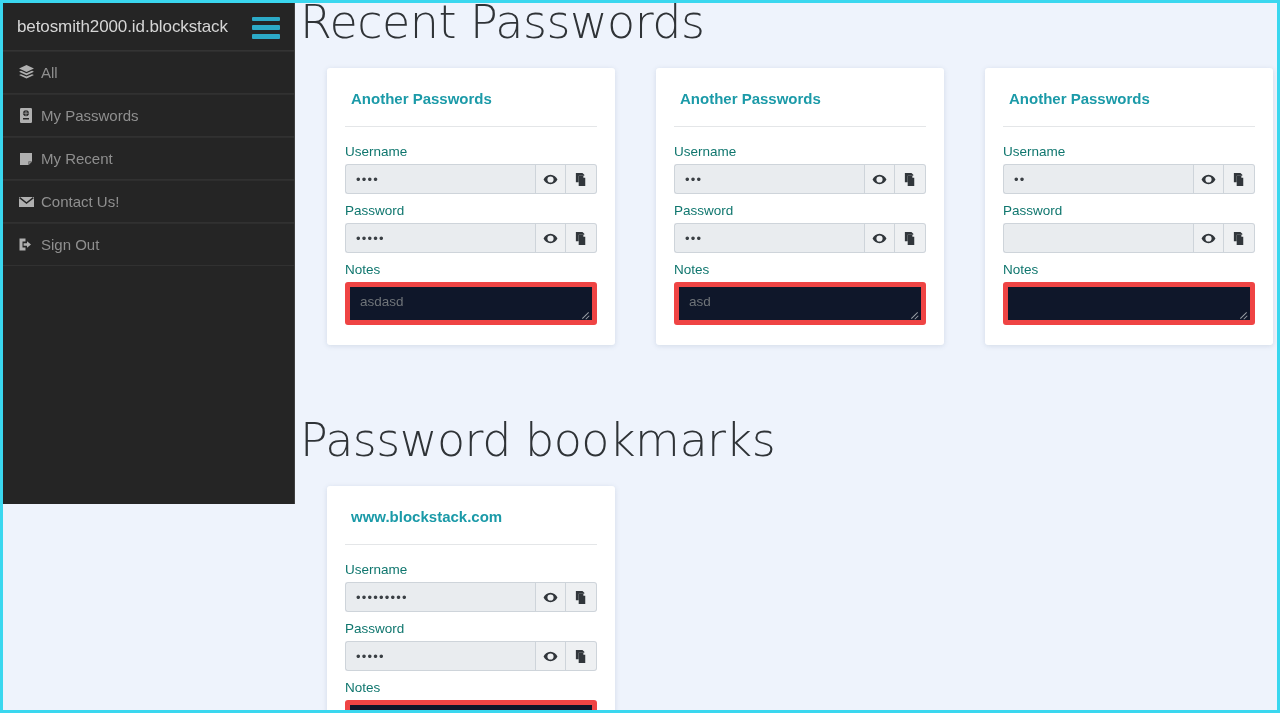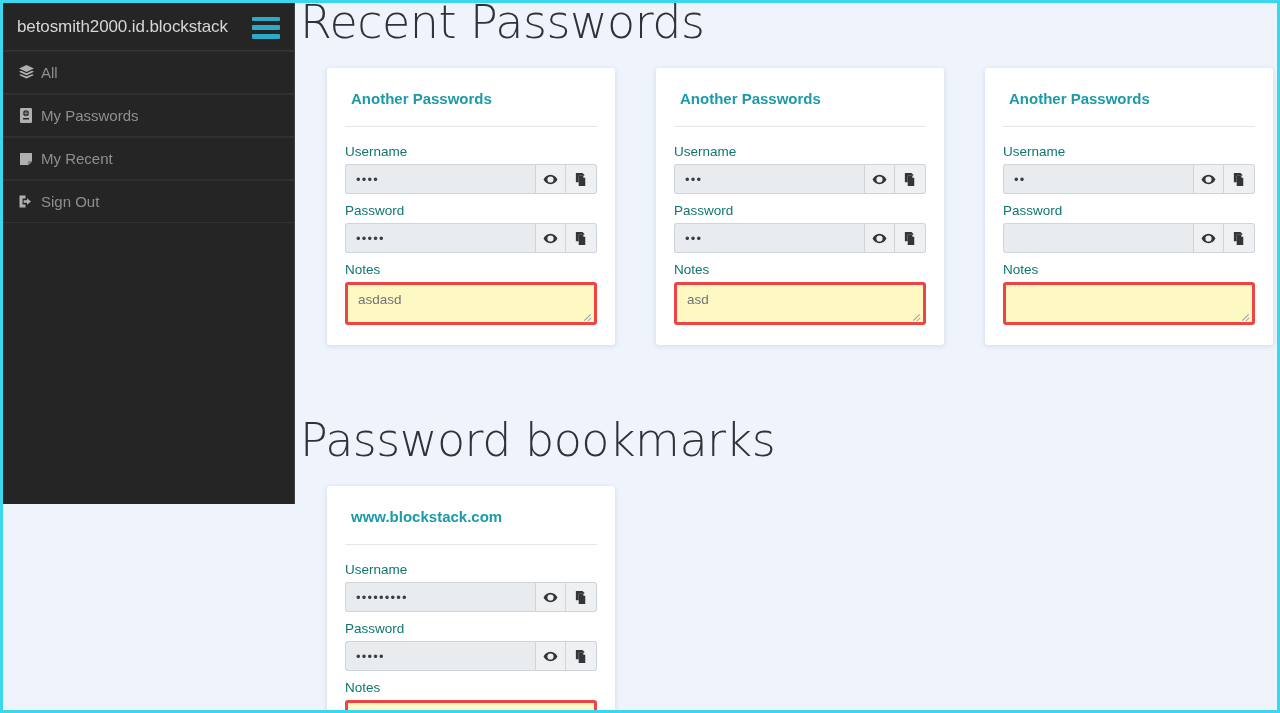--- a/index.html
+++ b/index.html
@@ -210,22 +210,22 @@
     cursor: pointer;
     color: #31363b;
   }
   .ig-btn:last-child { border-radius: 0 3px 3px 0; }
   .ig-btn + .ig-btn { border-left: none; }
   .ig-btn svg { display: block; }
 
   .notes-area {
     width: 100%;
     height: 43px;
-    background: #fef9c3;
-    border: 3px solid #ef4444;
+    background: #0f172a;
+    border: 5px solid #ef4444;
     border-radius: 3px;
     padding: 7px 10px;
     font-size: 13.5px;
     color: #6f7479;
     font-family: "Liberation Sans", sans-serif;
     position: relative;
     overflow: hidden;
   }
 
   .resize-grip {
@@ -299,20 +299,29 @@
         <span class="nav-icon">
           <svg width="16" height="16" viewBox="0 0 16 16" fill="currentColor">
             <path d="M2 2h12v8.5l-3.5 3.5H2V2z"></path>
             <path d="M14 10.5h-3.5V14" fill="#252525"></path>
             <path d="M10.5 10.5H14L10.5 14v-3.5z" fill="#8a8a8a"></path>
           </svg>
         </span>
         <span class="nav-label">My Recent</span>
       </li>
 
+      <li class="nav-item">
+        <span class="nav-icon">
+          <svg width="17" height="14" viewBox="0 0 17 14" fill="currentColor">
+            <path d="M1 2h15v10H1V2z"></path>
+            <path d="M1.6 2.6L8.5 8l6.9-5.4" fill="none" stroke="#252525" stroke-width="1.4"></path>
+          </svg>
+        </span>
+        <span class="nav-label">Contact Us!</span>
+      </li>
 
       <li class="nav-item">
         <span class="nav-icon">
           <svg width="17" height="15" viewBox="0 0 17 15" fill="currentColor">
             <path d="M1.5 1.5h6v3h-3v6h3v3h-6v-12z"></path>
             <path d="M9 4.2v2.1H5.6v2.4H9v2.1l4-3.3-4-3.3z"></path>
           </svg>
         </span>
         <span class="nav-label">Sign Out</span>
       </li>

